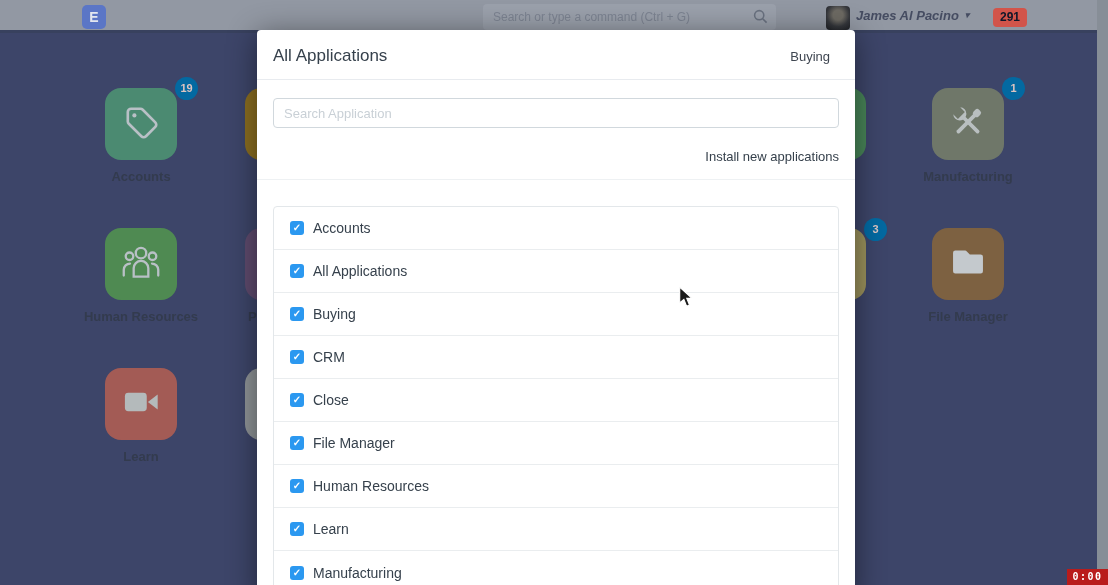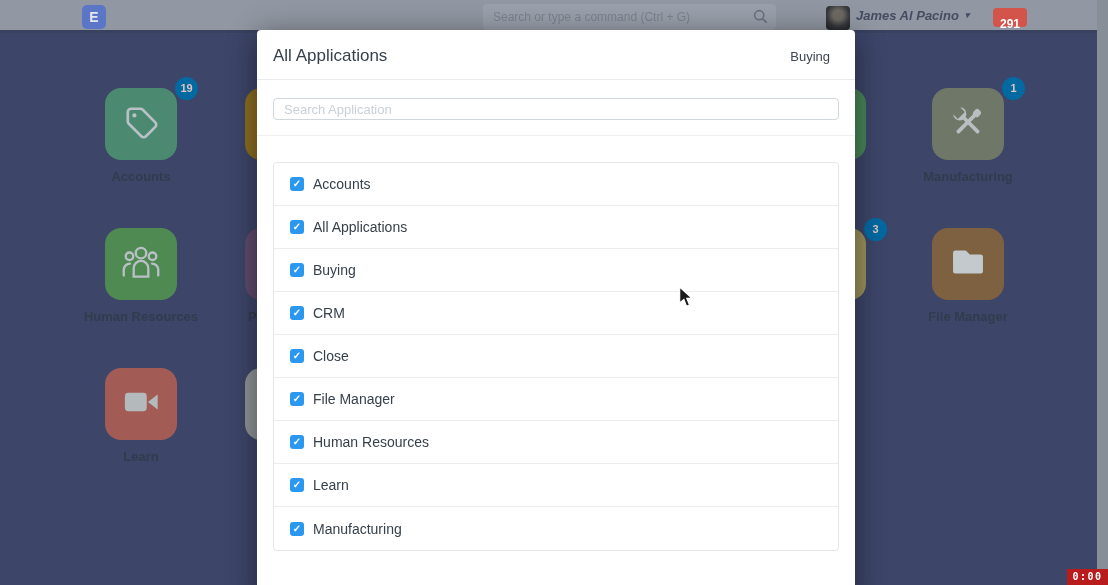--- a/index.html
+++ b/index.html
@@ -18,22 +18,22 @@
   .nav-search input { width:100%; height:26px; background:transparent; border:none; outline:none;
                       padding:0 30px 0 10px; font-size:12px; color:#0f172a;
                       font-family:"Liberation Sans", sans-serif; }
   .nav-search input::placeholder { color:#7d8492; opacity:1; }
   .nav-search .mag { position:absolute; right:8px; top:5px; }
   .nav-avatar { position:absolute; left:826px; top:6px; width:24px; height:24px; border-radius:4px;
                 background:radial-gradient(circle at 50% 38%, #6d6a63 0 26%, #35373c 60%, #1d1f24 100%); }
   .nav-user { position:absolute; left:856px; top:0; height:30px; display:flex; align-items:center;
               font-size:13px; font-weight:bold; color:#454c61; cursor:pointer;font-style:italic; }
   .nav-user .caret { font-size:9px; margin-left:6px; }
-  .nav-badge { position:absolute; left:993px; top:8px; height:19px; padding:7px 7px; border-radius:4px;
-               background:#d2544a; color:#ffffff; font-size:12px; font-weight:bold; line-height:19px; }
+  .nav-badge { position:absolute; left:993px; top:8px; height:19px; padding:0 7px; border-radius:4px;
+               background:#d2544a; color:#0f172a; font-size:12px; font-weight:bold; line-height:19px; }
 
   
   .scroll-stripe { position:absolute; left:1097px; top:0; width:11px; height:585px;
                    background:#878e97; z-index:6; }
   .rec-timer { position:absolute; left:1067px; top:569px; width:41px; height:16px; background:#b91c1c;
                color:#fff; font-family:"DejaVu Sans Mono", monospace; font-size:10px; font-weight:bold;
                letter-spacing:1.5px; text-align:center; line-height:16px; z-index:60; }
 
   
   .app-icon { position:absolute; width:72px; height:72px; border-radius:16px;
@@ -49,21 +49,21 @@
   .c-green { background:#478457; } .c-khaki { background:#99905b; }
 
   
   .modal { position:absolute; left:257px; top:30px; width:598px; height:572px; background:#fff;
            border-radius:4px; box-shadow:0 4px 30px rgba(0,0,0,0.45); z-index:20; }
   .modal-header { display:flex; justify-content:space-between; align-items:center;
                   padding:16px 25px 13px 16px; border-bottom:1px solid #e8ebef; }
   .modal-title { font-size:17px; color:#36414c; }
   .modal-close { font-size:13px; color:#3f4651; cursor:pointer; }
   .modal-search-section { padding:18px 16px 15px; border-bottom:1px solid #eef1f3; }
-  .modal-search-section input { width:100%; height:22px; border:1px solid #d1d8dd; border-radius:4px;
+  .modal-search-section input { width:100%; height:30px; border:1px solid #d1d8dd; border-radius:4px;
                   padding:0 10px; font-size:13px; color:#36414c; outline:none;
                   font-family:"Liberation Sans", sans-serif; }
   .modal-search-section input::placeholder { color:#c9d0d6; opacity:1; }
   .install-link { margin-top:21px; text-align:right; font-size:13px; color:#36414c; cursor:pointer; }
   .modal-list-section { padding:14px 16px 0; }
   .list-hint { font-size:12px; color:#98a1ab; }
   .app-list { margin-top:12px; border:1px solid #e3e7ea; border-radius:4px; background:#fff; }
   .app-row { height:43px; display:flex; align-items:center; padding-left:16px;
              border-bottom:1px solid #eaedef; cursor:pointer; }
   .app-row:last-child { border-bottom:none; }
@@ -173,20 +173,21 @@
   </div>
   <div class="icon-label" style="left:888px; top:309px;">File Manager</div>
 
   <div class="modal">
     <div class="modal-header">
       <div class="modal-title">All Applications</div>
       <div class="modal-close">Buying</div>
     </div>
     <div class="modal-search-section">
       <input type="text" placeholder="Search Application" style="">
+      <div class="install-link">Install new applications</div>
     </div>
     <div class="modal-list-section">
       <div class="app-list">
   <div class="app-row">
     <span class="checkbox">✓</span>
     <span class="app-label">Accounts</span>
   </div>
 
   <div class="app-row">
     <span class="checkbox">✓</span>

